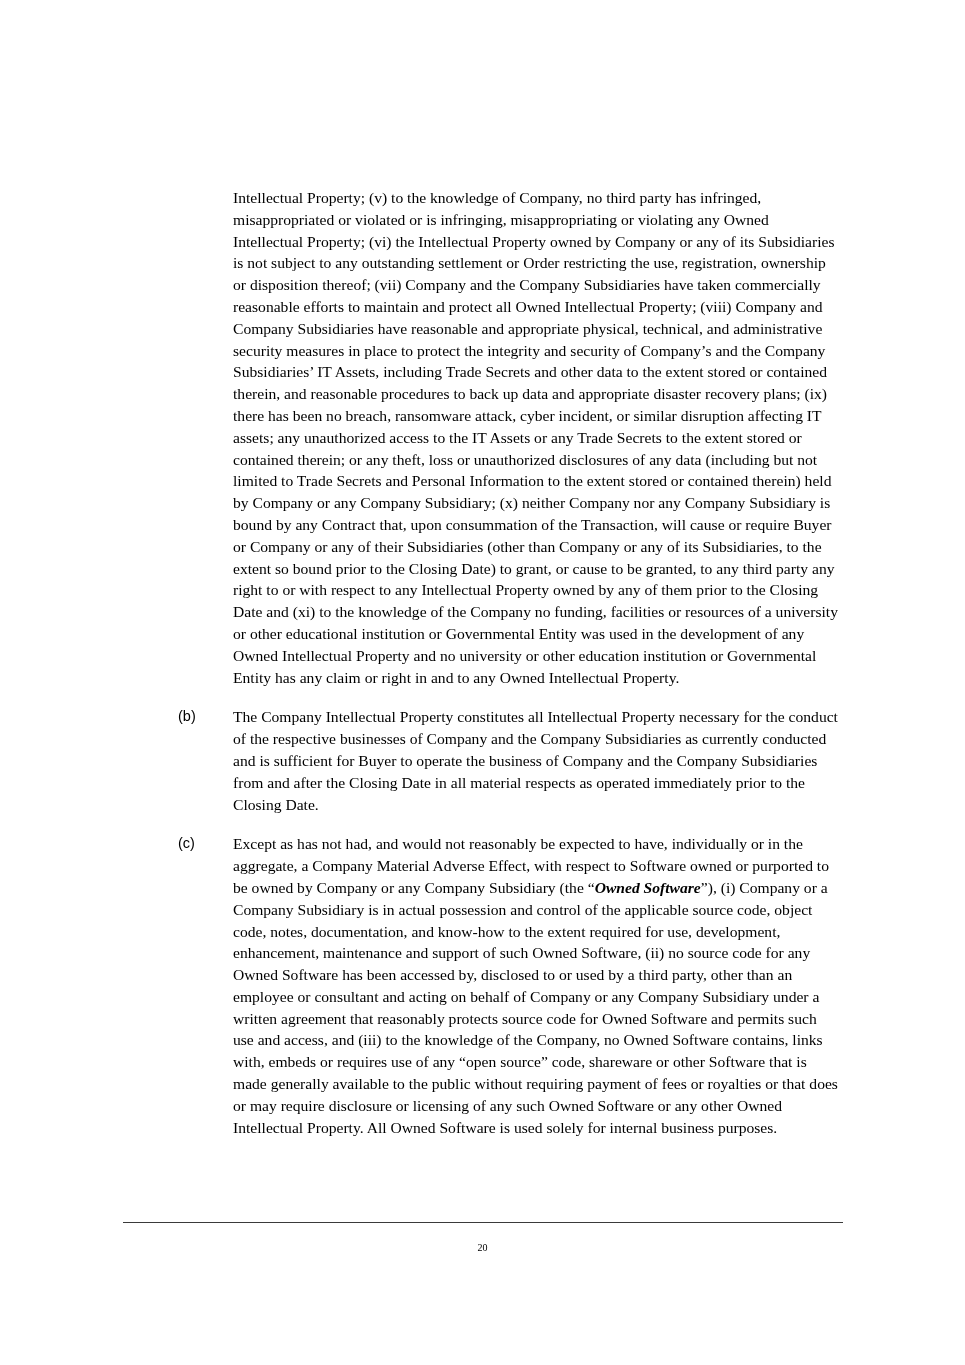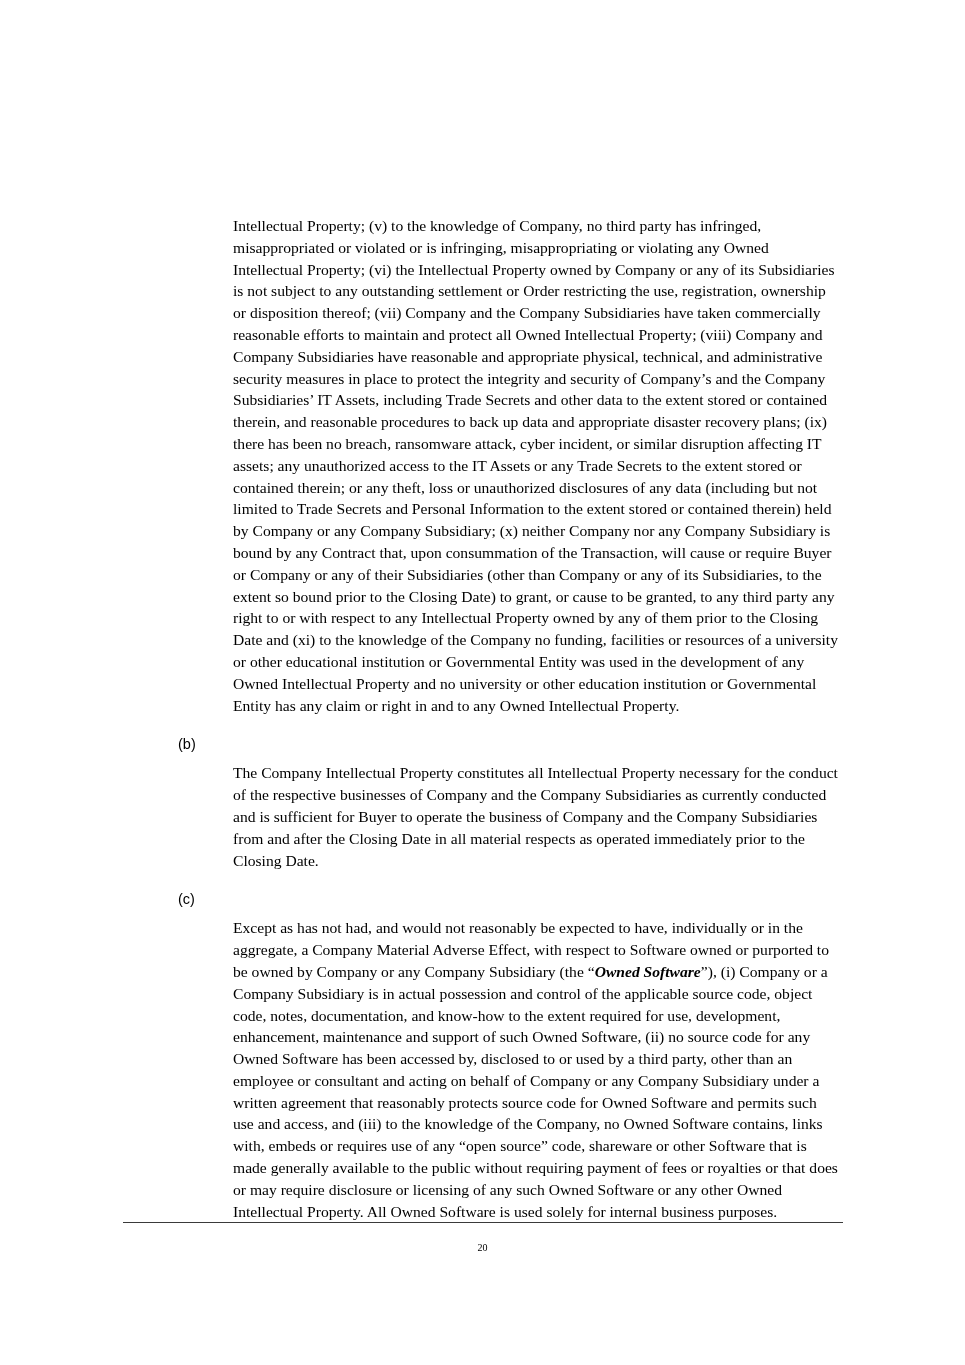--- a/index.html
+++ b/index.html
@@ -31,21 +31,20 @@
   .para .label {
     flex: 0 0 55px;
     width: 55px;
     font-family: "Liberation Sans", sans-serif;
     font-size: 14.5px;
     line-height: 21.8px;
   }
   .para .text {
     flex: 0 0 608px;
     width: 608px;
-    margin-top: 28px;
   }
   .bold { font-weight: bold; font-style: italic; }
   .footer-line {
     position: absolute;
     top: 1222px;
     left: 123px;
     width: 720px;
     height: 0;
     border-top: 1px solid #3a3a3a;
   }

